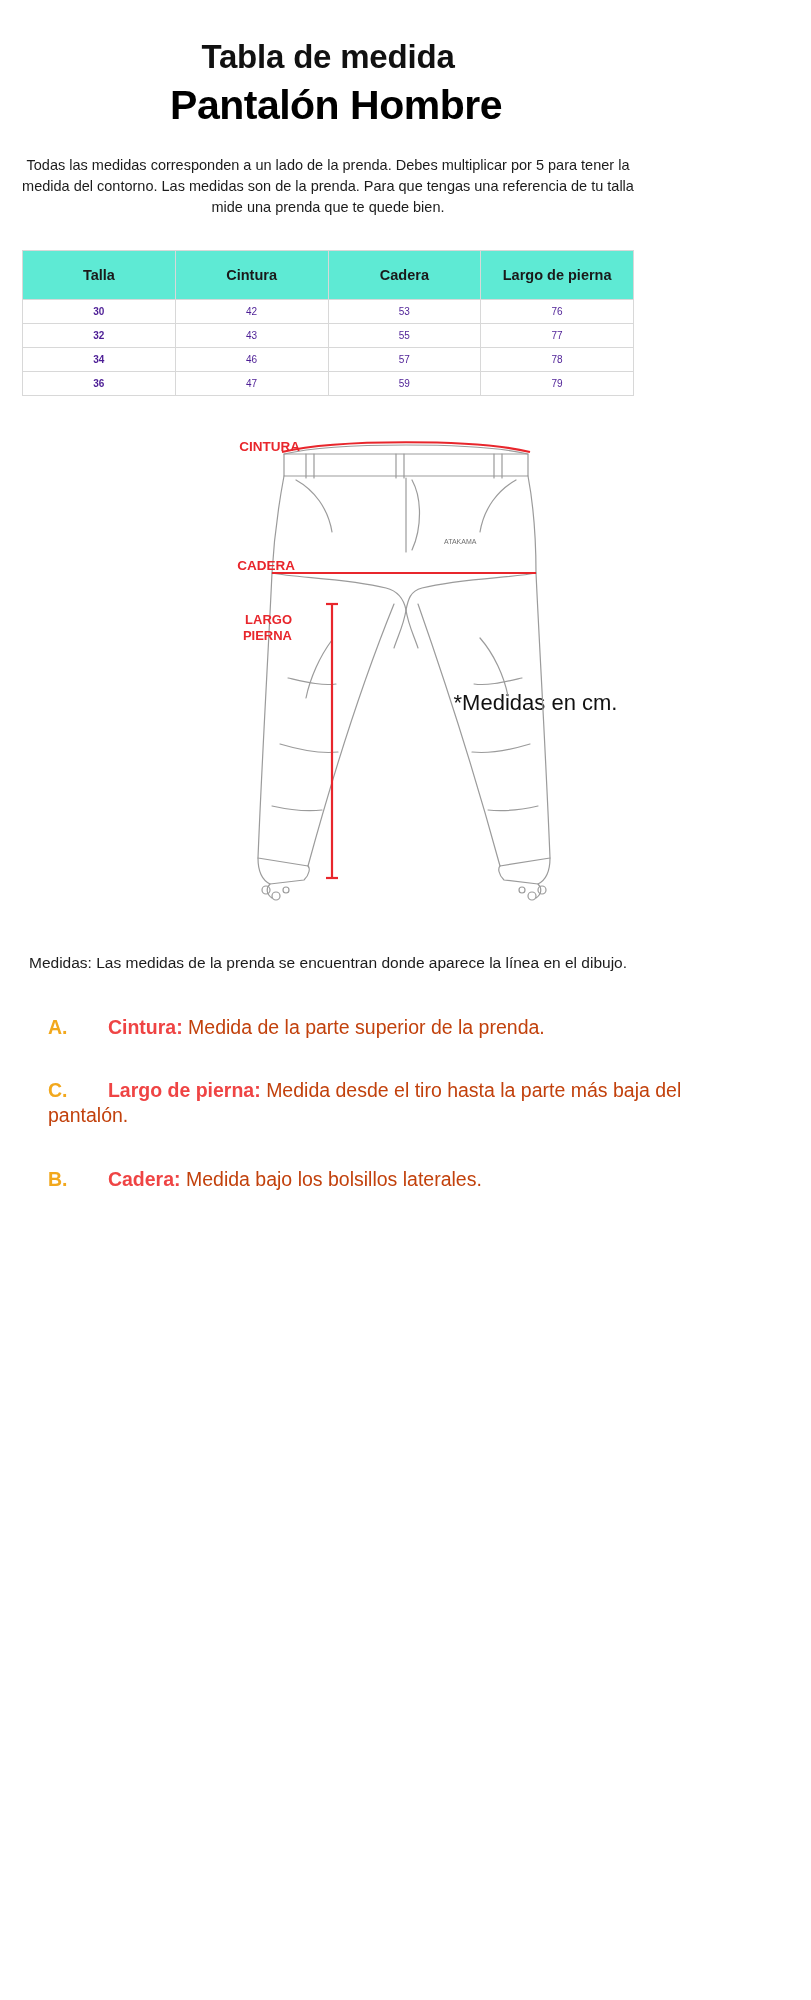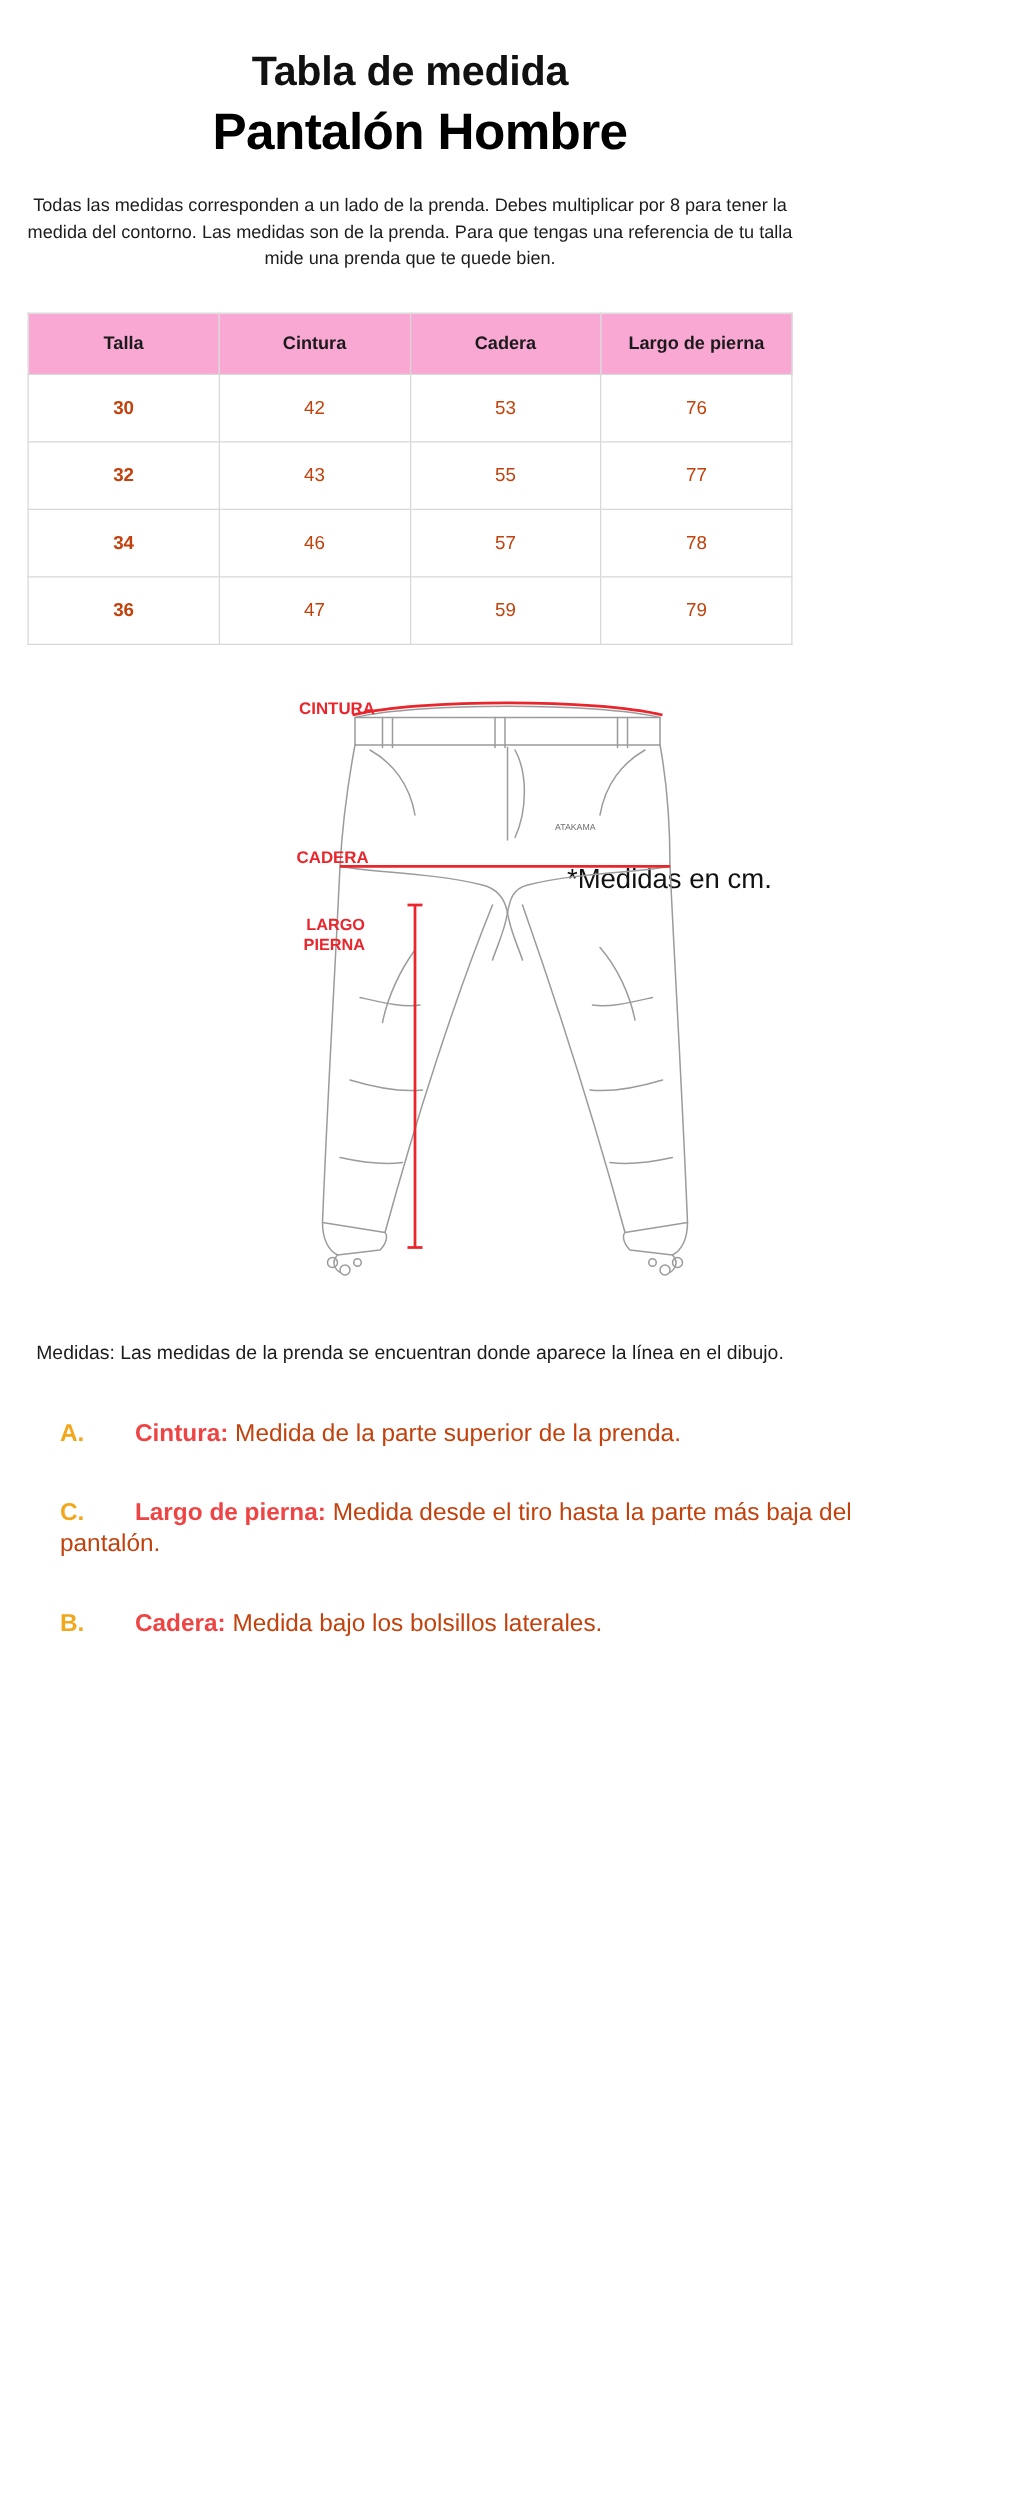--- a/index.html
+++ b/index.html
@@ -55,34 +55,34 @@
   .table-wrap {
     margin: 32px auto 0 auto;
     width: 612px;
   }
   table.size-table {
     border-collapse: collapse;
     width: 100%;
     table-layout: fixed;
   }
   table.size-table th {
-    background: #f9a8d4;
+    background: #5eead4;
     color: #1a1a1a;
     font-size: 14.5px;
     font-weight: bold;
     padding: 16px 4px;
     border: 1px solid #d8d8d8;
     text-align: center;
   }
   table.size-table td {
-    font-size: 15px;
-    padding: 18px 4px;
+    font-size: 10px;
+    padding: 6px 4px;
     border: 1px solid #d8d8d8;
     text-align: center;
-    color: #c2410c;
+    color: #4c1d95;
   }
   table.size-table td.size-col {
     font-weight: bold;
   }
   
   .units-note {
     position: absolute;
     left: 0;
     top: 690px;
     width: 811px;
@@ -142,21 +142,21 @@
 </head>
 <body>
 
 <div class="page">
 
   <div class="title-block">
     <h1 class="title-1">Tabla de medida</h1>
     <h2 class="title-2">Pantalón Hombre</h2>
   </div>
 
-  <p class="intro">Todas las medidas corresponden a un lado de la prenda. Debes multiplicar por 8 para tener la medida del contorno. Las medidas son de la prenda. Para que tengas una referencia de tu talla mide una prenda que te quede bien.</p>
+  <p class="intro">Todas las medidas corresponden a un lado de la prenda. Debes multiplicar por 5 para tener la medida del contorno. Las medidas son de la prenda. Para que tengas una referencia de tu talla mide una prenda que te quede bien.</p>
 
   <div class="table-wrap">
     <table class="size-table">
       <thead>
         <tr>
           <th>Talla</th>
           <th>Cintura</th>
           <th>Cadera</th>
           <th>Largo de pierna</th>
         </tr>

